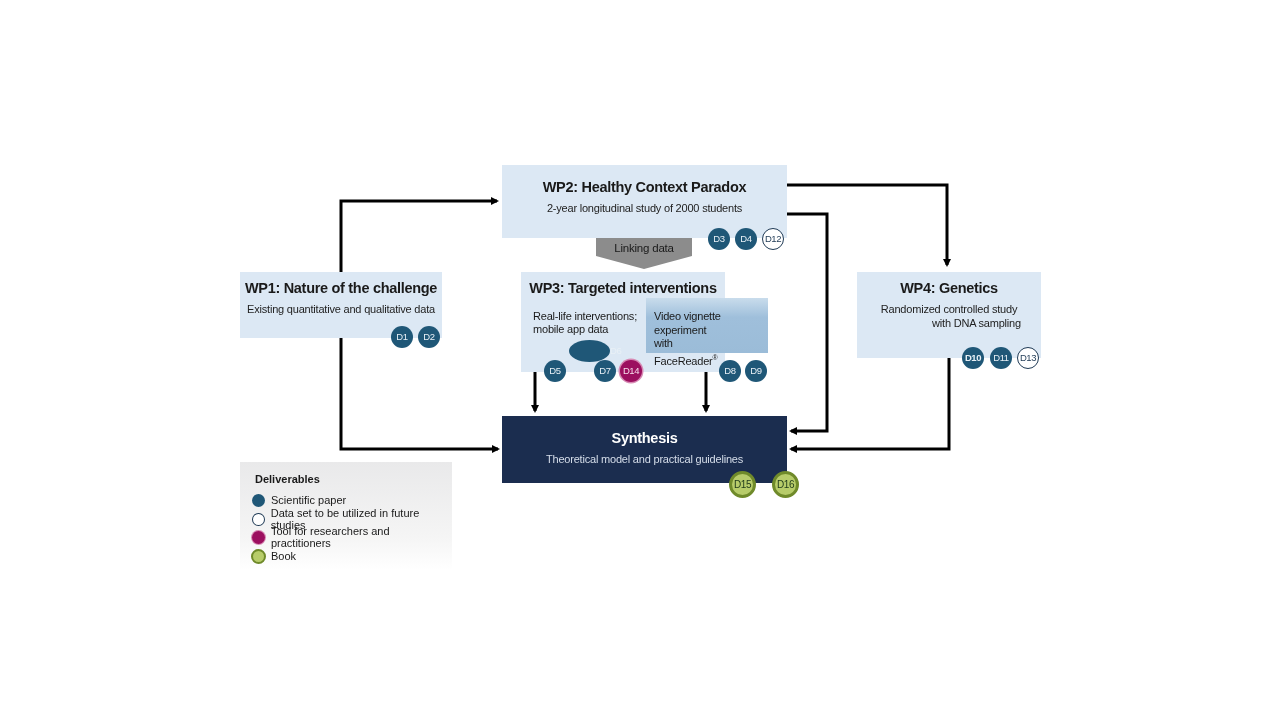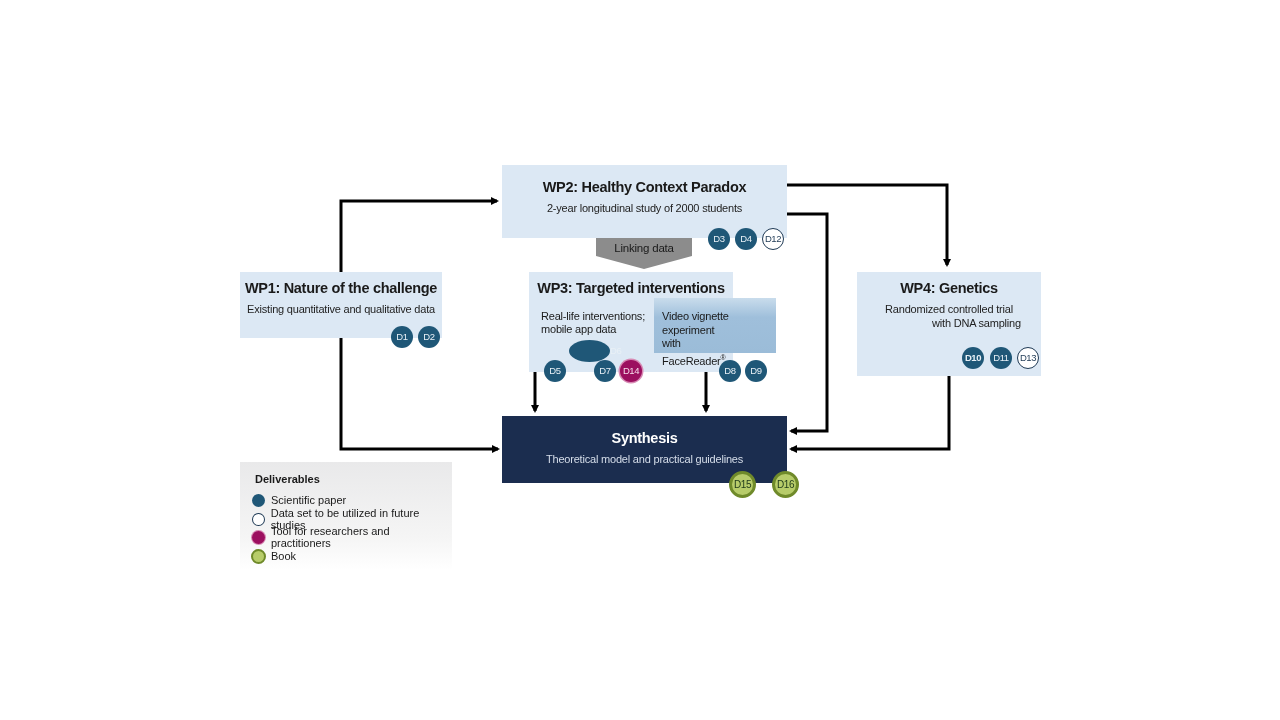--- a/index.html
+++ b/index.html
@@ -79,43 +79,43 @@
 </svg>
 <div class="abs" style="left:596px;top:242px;width:96px;text-align:center;font-size:11.5px;color:#1a1a1a;letter-spacing:-0.2px;">Linking data</div>
 
 <div class="box" id="wp1" style="left:240px;top:272px;width:202px;height:66px;">
   <div class="title" style="position:absolute;left:0;right:0;top:8px;">WP1: Nature of the challenge</div>
   <div class="sub" style="position:absolute;left:0;right:0;top:31px;">Existing quantitative and qualitative data</div>
 </div>
 <div class="badge paper" style="left:391px;top:326px;">D1</div>
 <div class="badge paper" style="left:418px;top:326px;">D2</div>
 
-<div class="box" id="wp3" style="left:521px;top:272px;width:204px;height:100px;margin-left:8px;">
+<div class="box" id="wp3" style="left:521px;top:272px;width:204px;height:100px;">
   <div class="title" style="position:absolute;left:0;right:0;top:8px;z-index:2;">WP3: Targeted interventions</div>
   <div id="wp3-right" style="position:absolute;left:125px;top:26px;width:122px;height:55px;"></div>
   <div style="position:absolute;left:12px;top:38px;text-align:left;font-size:11px;line-height:13px;letter-spacing:-0.2px;">
     <div>Real-life interventions;</div>
     <div>mobile app data</div>
   </div>
   <div style="position:absolute;left:133px;top:38px;text-align:left;font-size:11px;line-height:13.5px;letter-spacing:-0.2px;">
     <div>Video vignette</div>
     <div>experiment with</div>
     <div><span>FaceReader</span><sup style="font-size:7px;">®</sup></div>
   </div>
 </div>
 <div class="badge paper" style="left:544px;top:360px;">D5</div>
 <div class="badge paper" style="left:569px;top:340px;padding-left:41px;">D6</div>
 <div class="badge paper" style="left:594px;top:360px;">D7</div>
 <div class="badge tool" style="left:620px;top:360px;">D14</div>
 <div class="badge paper" style="left:719px;top:360px;">D8</div>
 <div class="badge paper" style="left:745px;top:360px;">D9</div>
 
-<div class="box" id="wp4" style="left:857px;top:272px;width:184px;height:104px;">
+<div class="box" id="wp4" style="left:857px;top:272px;width:184px;height:86px;">
   <div class="title" style="position:absolute;left:0;right:0;top:8px;">WP4: Genetics</div>
-  <div class="sub" style="position:absolute;left:0;right:0;top:31px;">Randomized controlled trial</div>
+  <div class="sub" style="position:absolute;left:0;right:0;top:31px;">Randomized controlled study</div>
   <div class="sub" style="position:absolute;left:16px;right:0;top:45px;padding-left:39px;">with DNA sampling</div>
 </div>
 <div class="badge paper" style="left:962px;top:347px;font-weight:bold;">D10</div>
 <div class="badge paper" style="left:990px;top:347px;">D11</div>
 <div class="badge data" style="left:1017px;top:347px;">D13</div>
 
 <div class="box" id="synthesis" style="left:502px;top:416px;width:285px;height:67px;">
   <div class="title" style="position:absolute;left:0;right:0;top:14px;">Synthesis</div>
   <div class="sub" style="position:absolute;left:0;right:0;top:37px;">Theoretical model and practical guidelines</div>
 </div>

